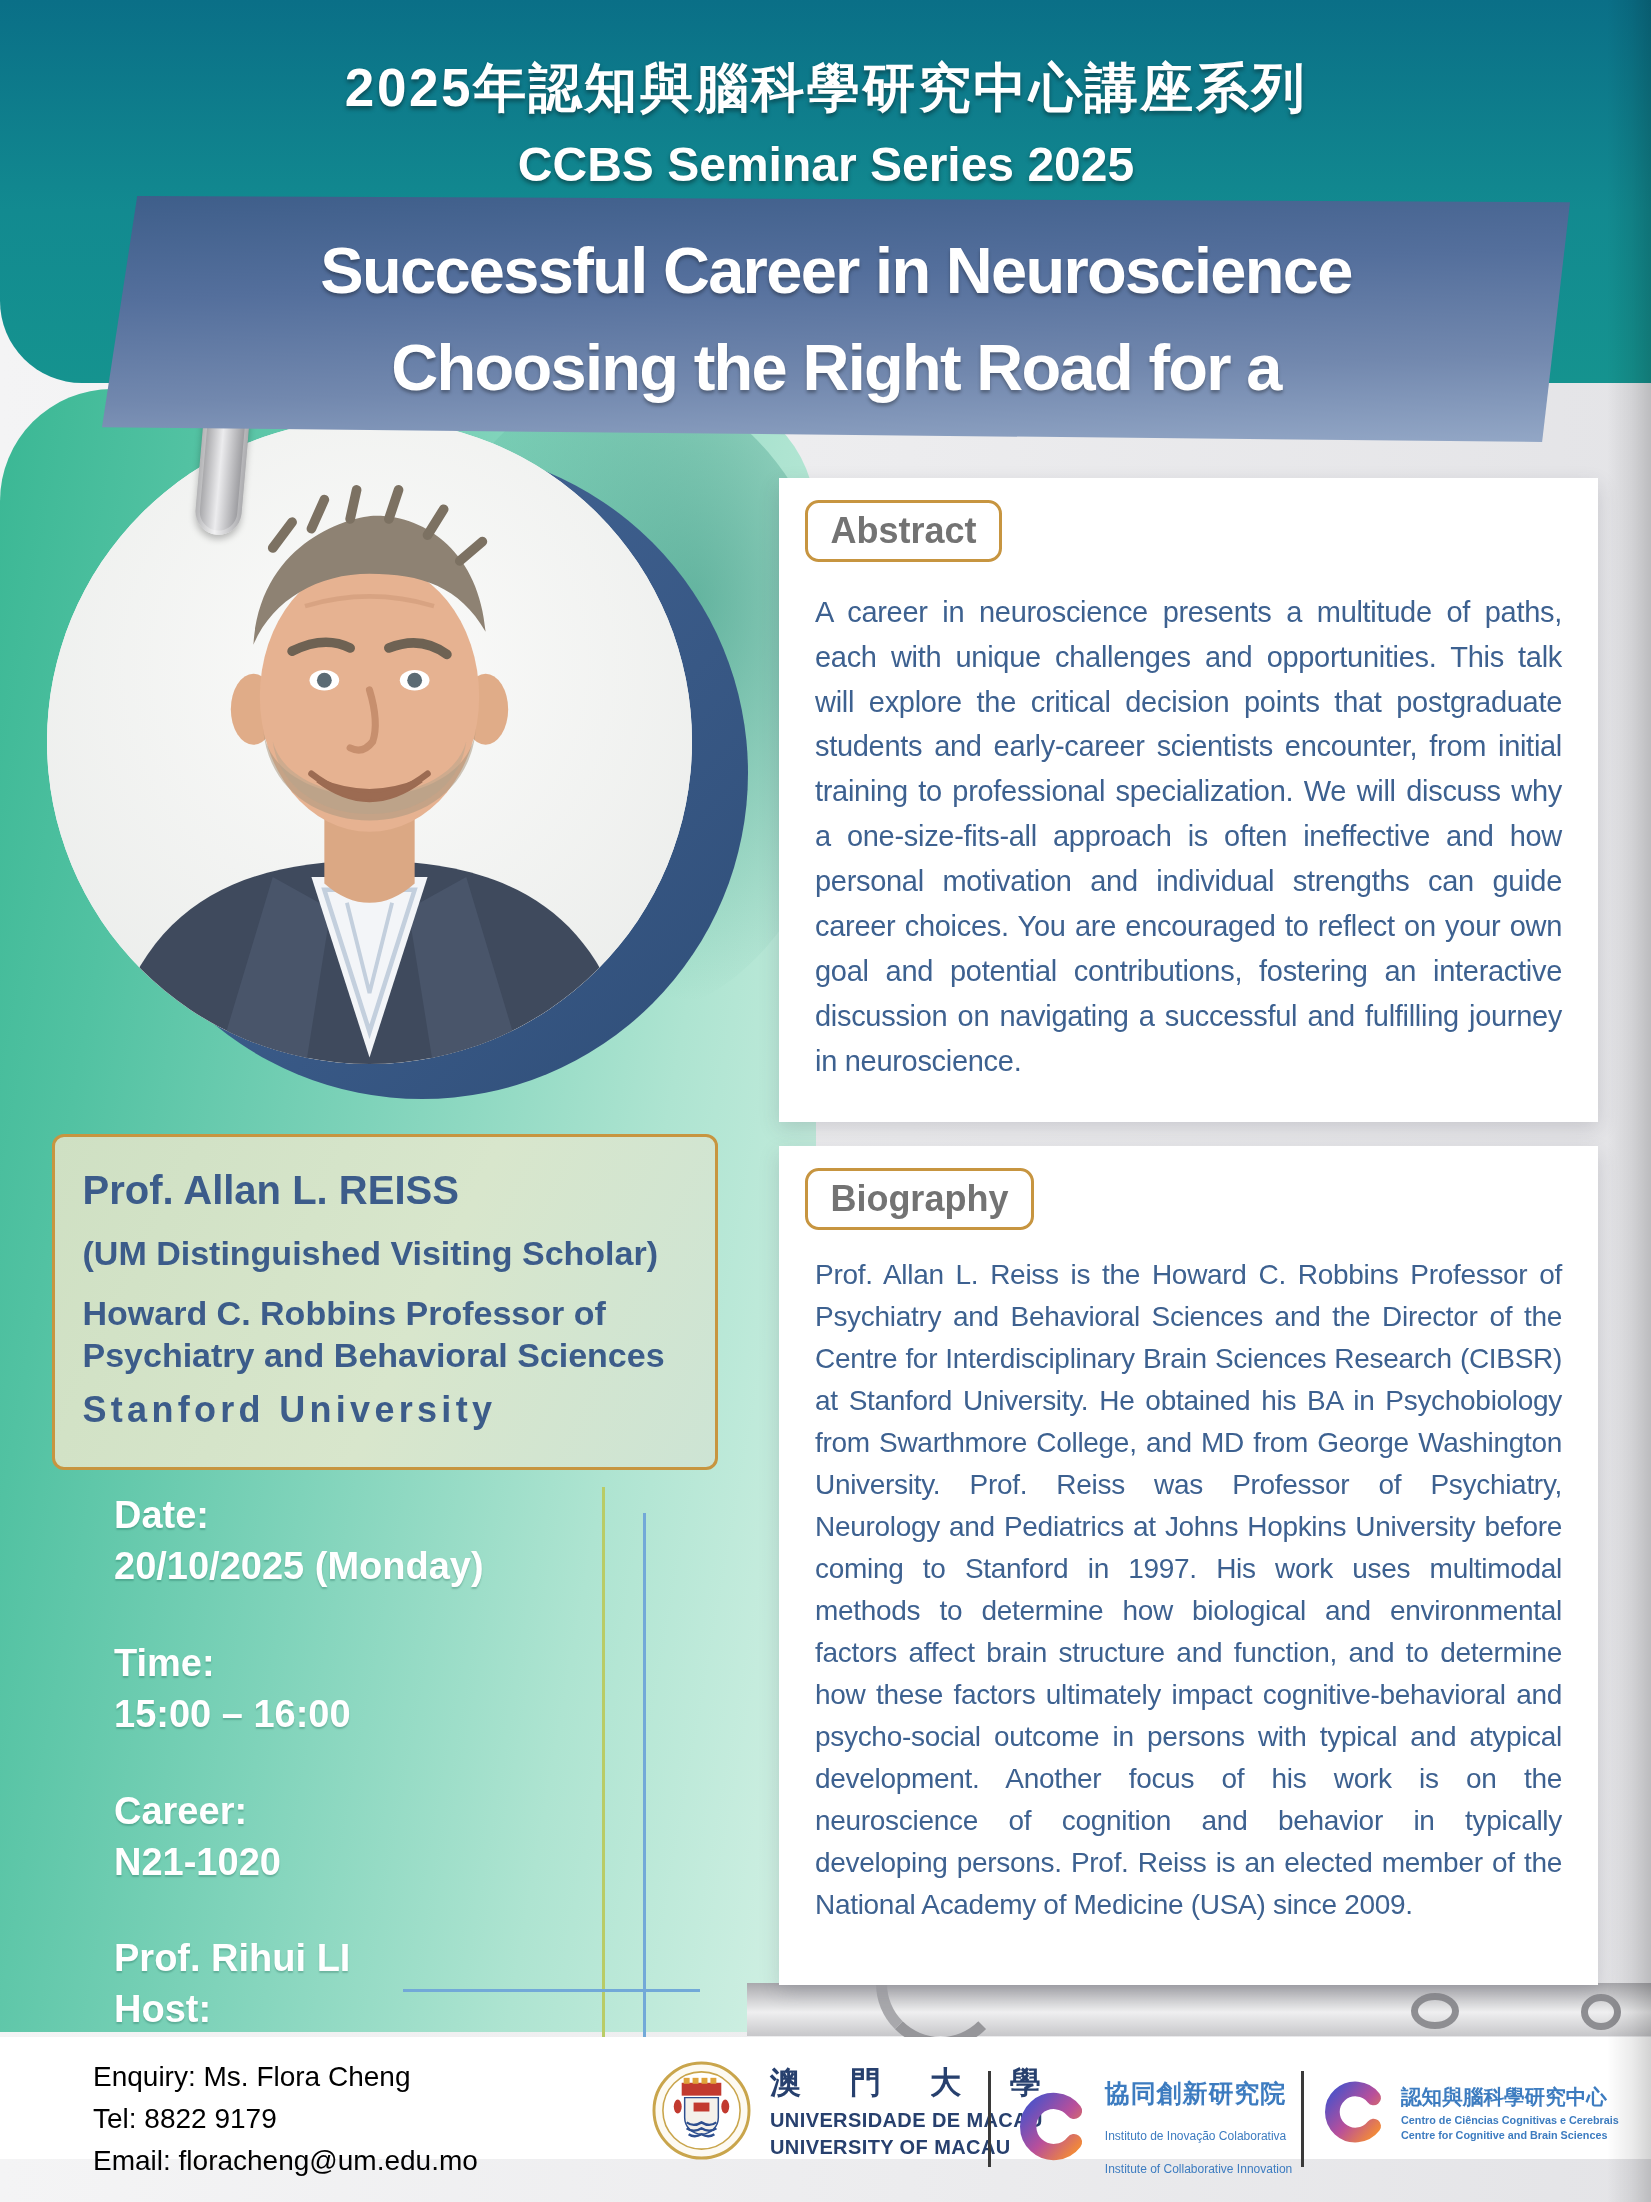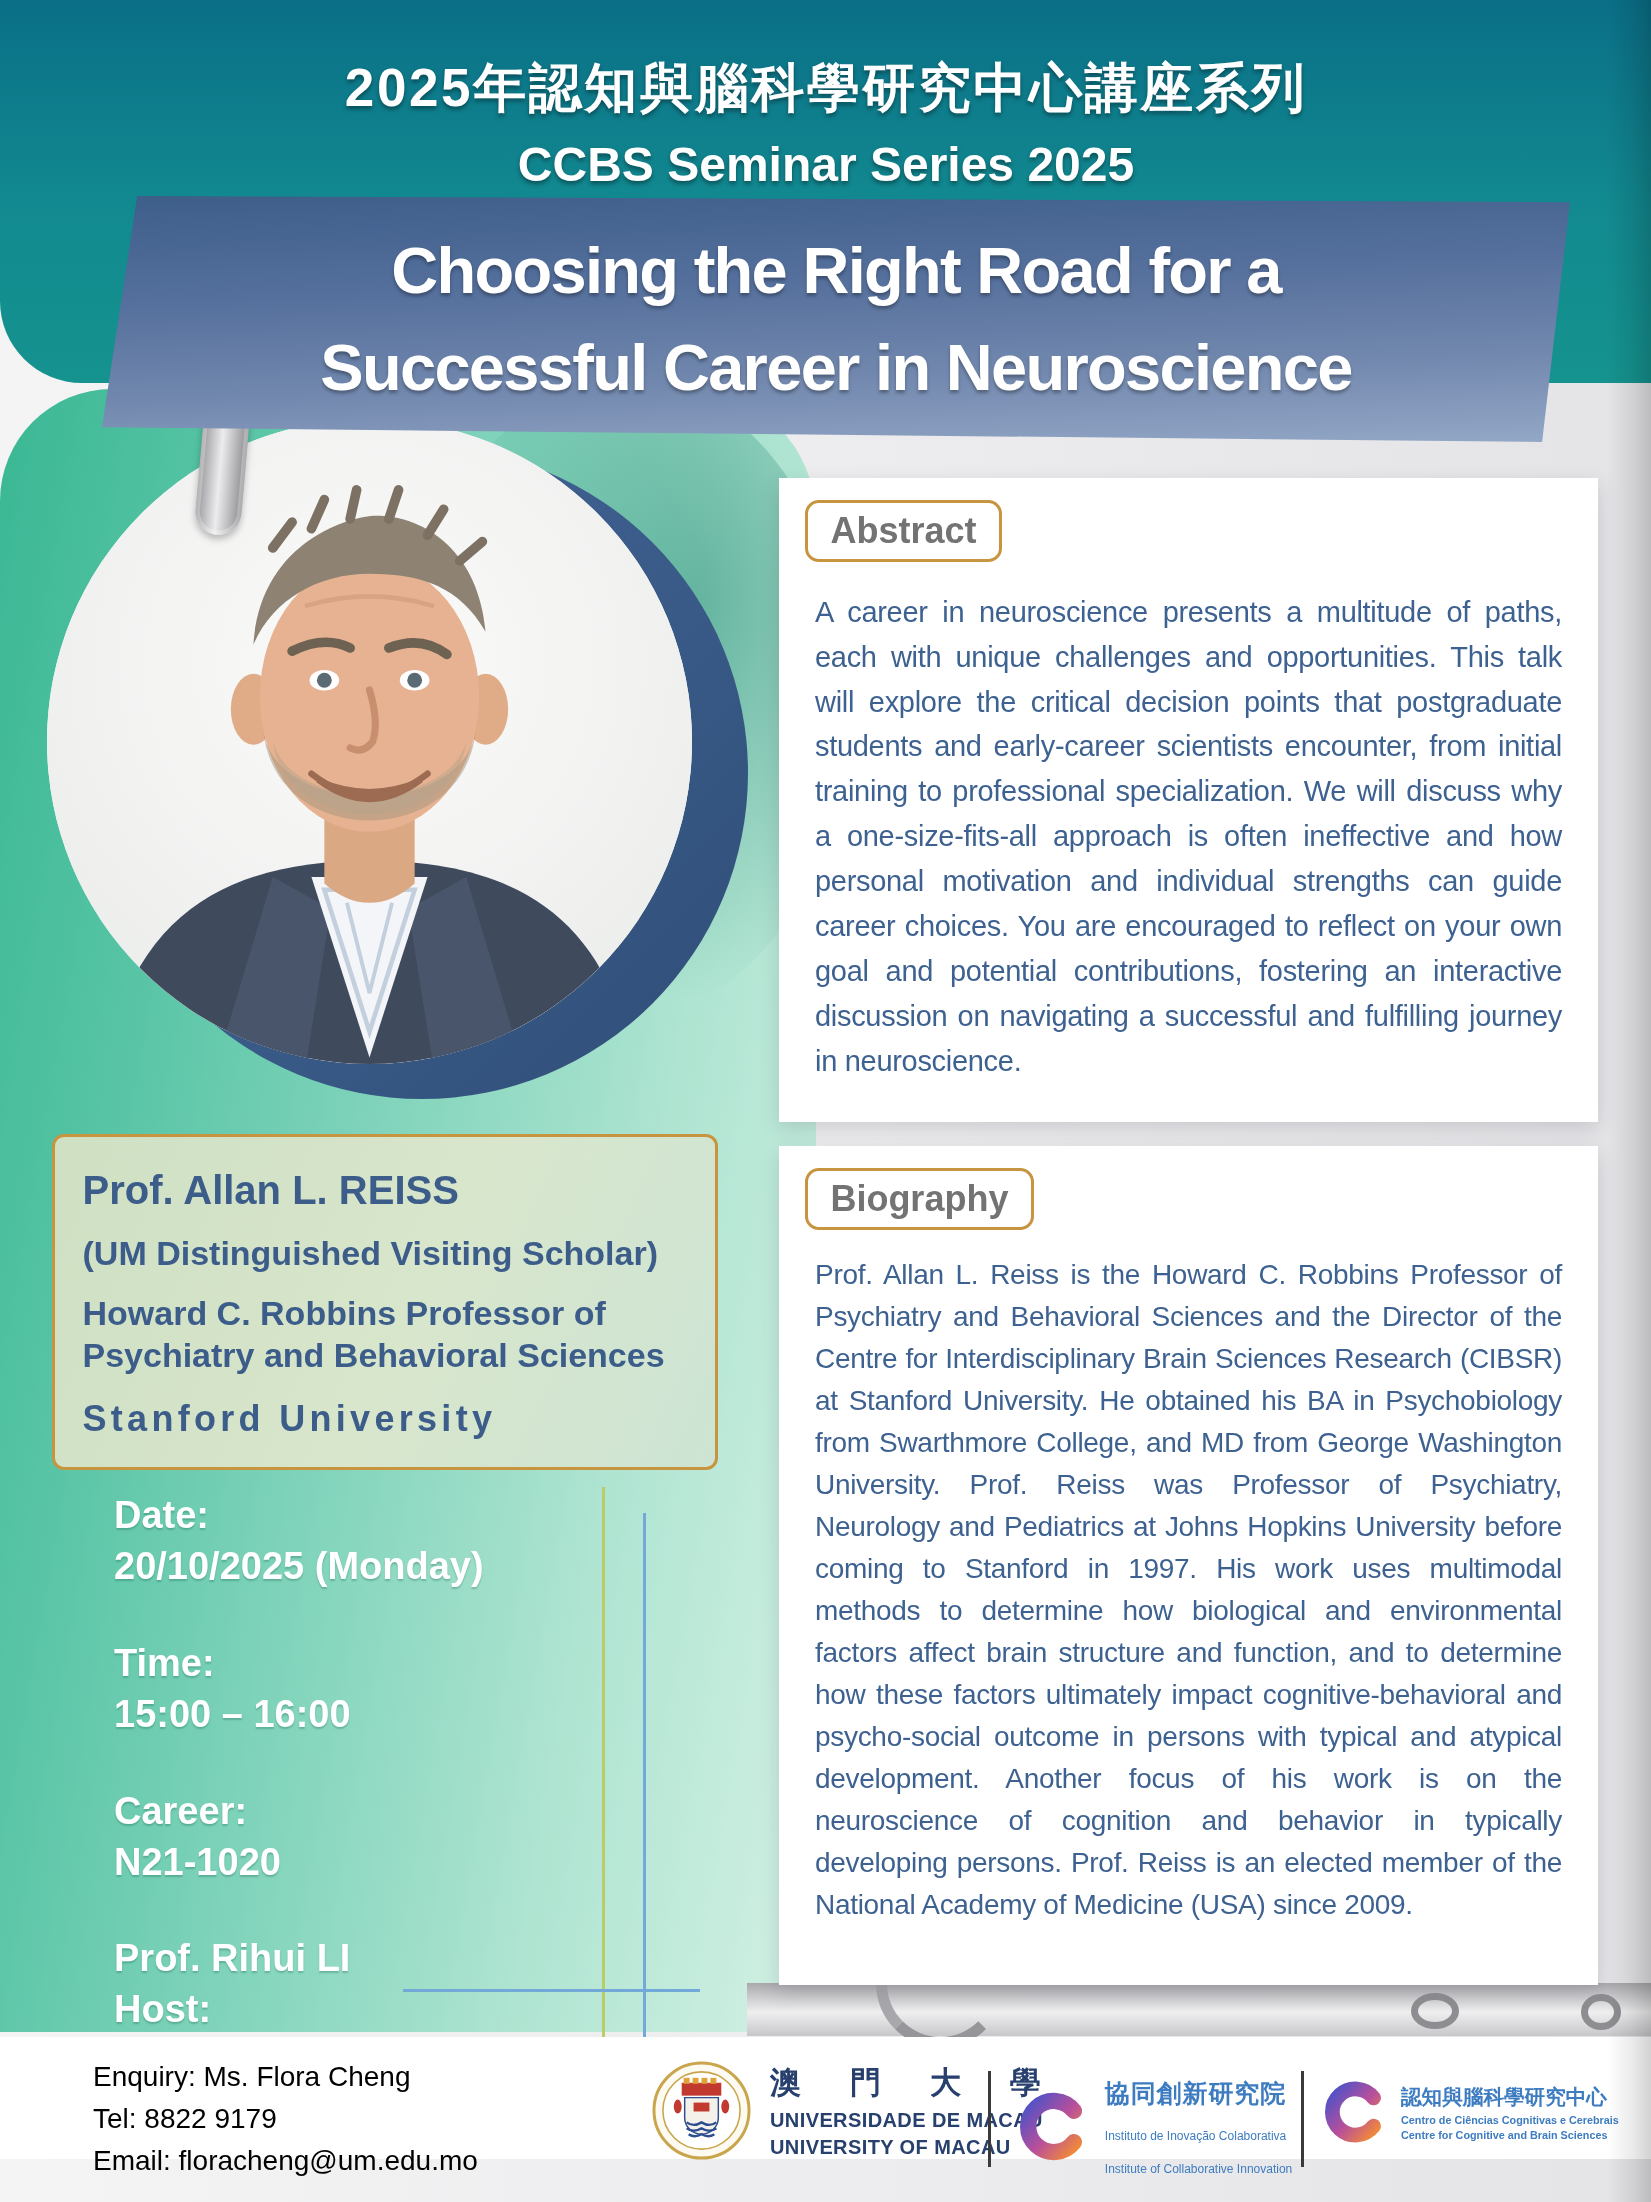--- a/index.html
+++ b/index.html
@@ -51,21 +51,21 @@
   
   .speaker-card {
     position:absolute; left:52px; top:1134px; width:666px; height:336px; z-index:5;
     border:3.4px solid var(--gold,#c29140); border-radius:12px;
     background:linear-gradient(115deg,#cfe0c3 0%,#d8e6cc 55%,#cde4d4 100%);
     padding:31px 27.5px; color:var(--text_blue,#3c5c8a);
   }
   .speaker-card .name { font-size:40px; font-weight:700; }
   .speaker-card .role { font-size:34px; font-weight:700; margin-top:20.6px; }
   .speaker-card .position { font-size:34px; font-weight:700; margin-top:19px; line-height:1.26; }
-  .speaker-card .affiliation { font-size:36px; font-weight:700; letter-spacing:4.3px; margin-top:21px; }
+  .speaker-card .affiliation { font-size:36px; font-weight:700; letter-spacing:4.3px; margin-top:12px; }
   
   .schedule { position:absolute; left:114px; top:1490px; width:516px; z-index:5; color:#fff;
     font-weight:700; font-size:38px; line-height:1.34; text-shadow:0 1.7px 1.7px rgba(0,70,55,.25); }
   .sched-group { margin-bottom:46px; }
   
   .line-olive-v { position:absolute; left:602px; top:1487px; width:3.4px; height:602px; background:#b9cc66; z-index:4; }
   .line-blue-v  { position:absolute; left:643px; top:1513px; width:3.4px; height:558px; background:#72a9d8; z-index:4; }
   .line-blue-h  { position:absolute; left:403px; top:1989px; width:297px; height:3.4px; background:#72a9d8; z-index:4; }
   .line-teal-h  { position:absolute; left:325px; top:2041px; width:611px; height:3.4px; background:#47b193; z-index:4; }
   .pastel-streak { position:absolute; left:533px; top:1019px; width:912px; height:20.6px; border-radius:10.3px; z-index:1;
@@ -110,22 +110,22 @@
 <body>
 
 <div class="page">
 
   <div class="header">
     <div class="zh">2025年認知與腦科學研究中心講座系列</div>
     <div class="en">CCBS Seminar Series 2025</div>
   </div>
 
   <div class="banner">
+    <div class="line">Successful Career in Neuroscience</div>
     <div class="line">Choosing the Right Road for a</div>
-    <div class="line">Successful Career in Neuroscience</div>
   </div>
 
   <div class="green-panel"></div>
   <div class="pastel-streak"></div>
 
   <div class="photo-shadow"></div>
   <div class="photo">
     <svg viewBox="0 0 200 200">
       <defs>
         <radialGradient id="bgv" cx="50%" cy="38%" r="75%">

